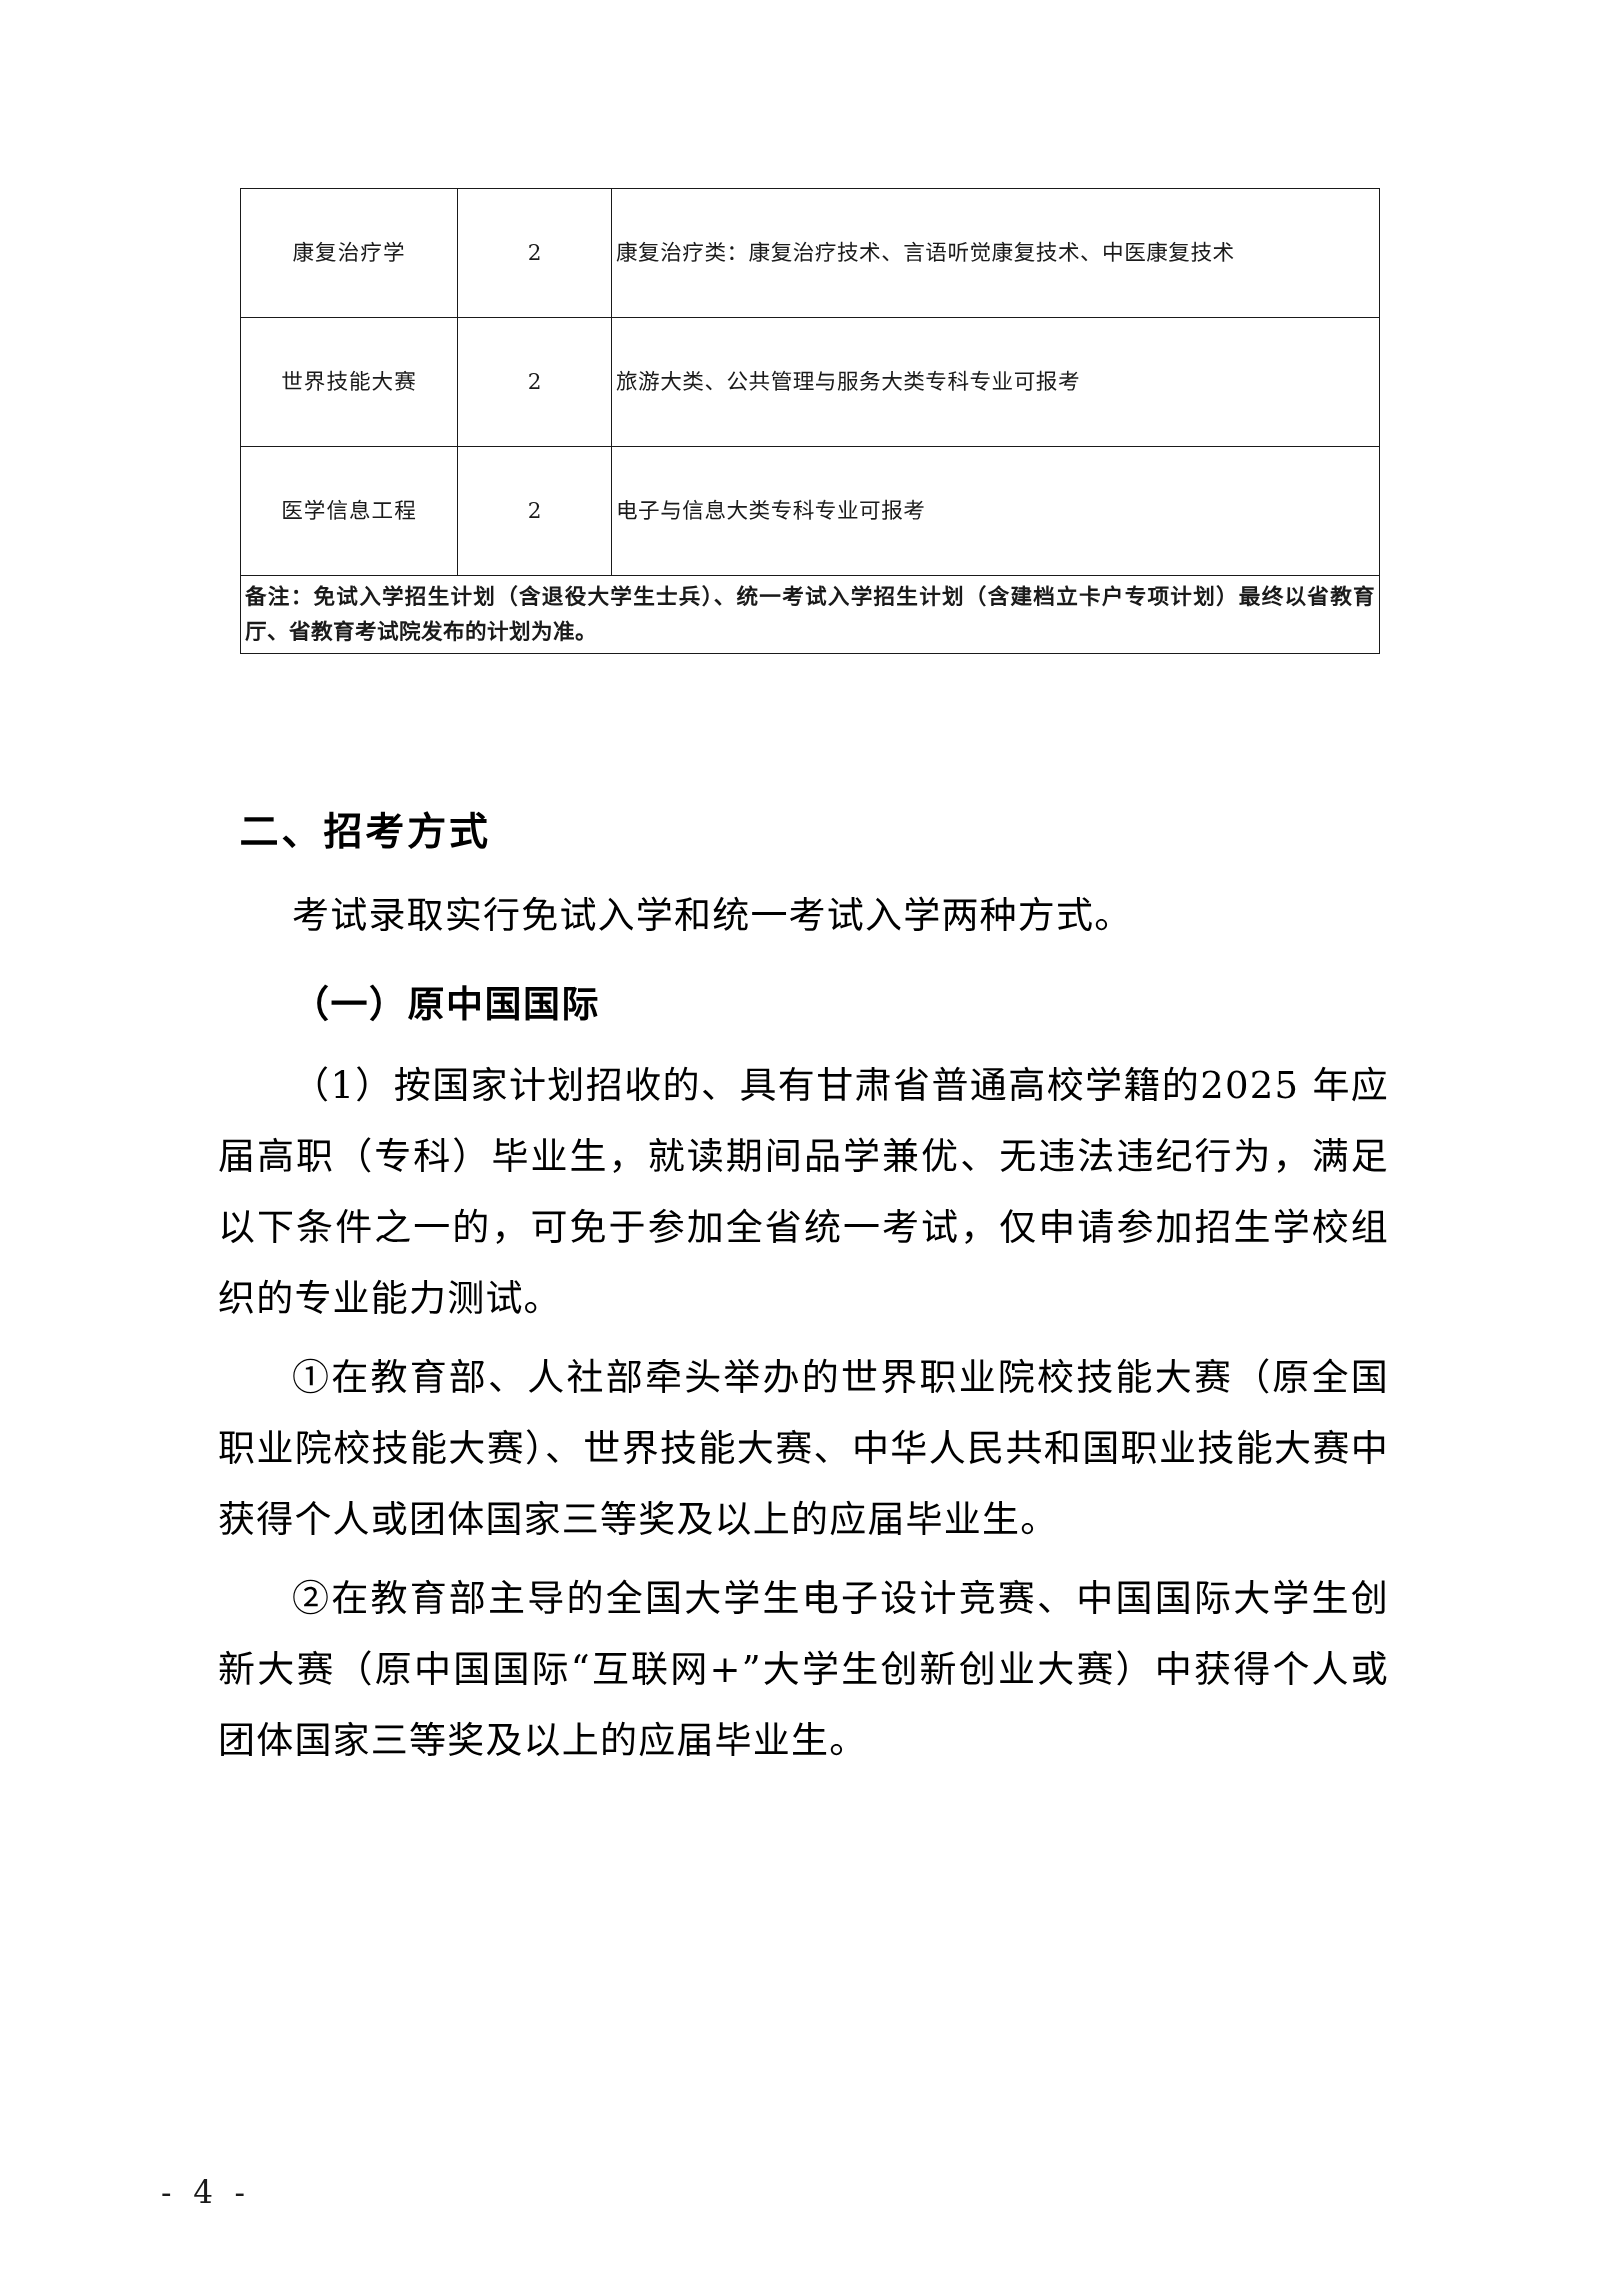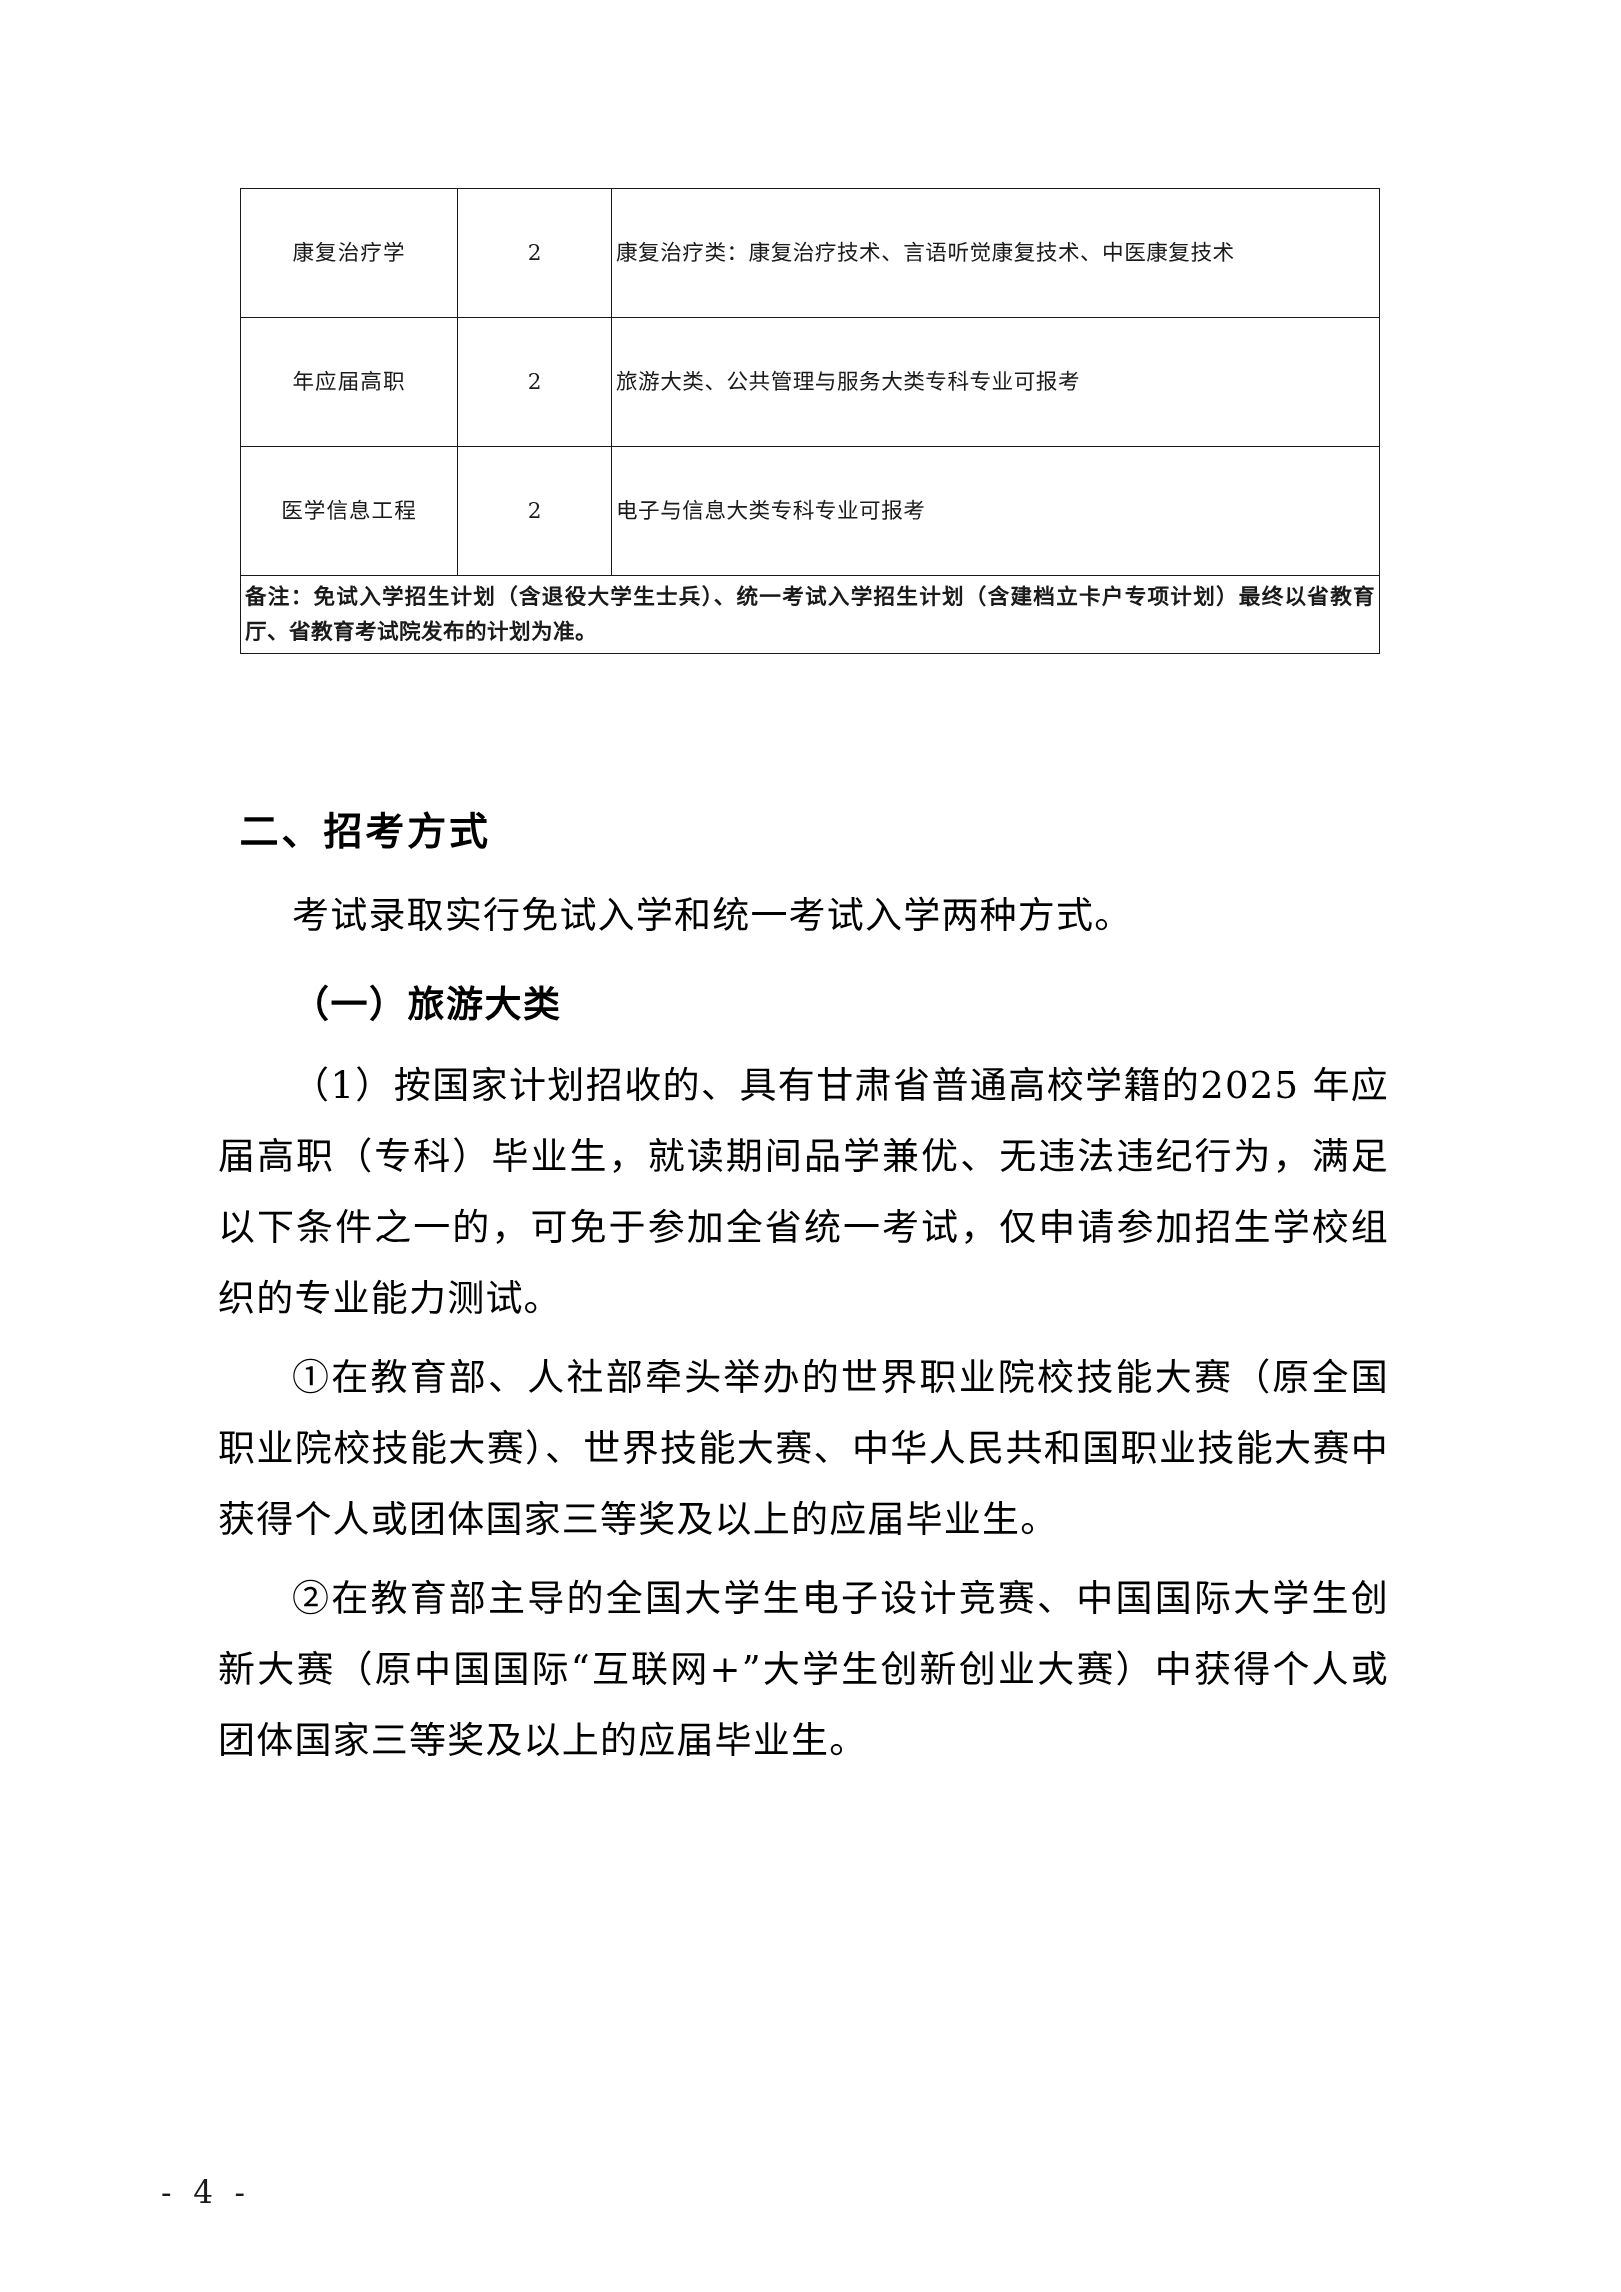--- a/index.html
+++ b/index.html
@@ -136,21 +136,21 @@
 
   <div class="plan-table-wrap">
     <table class="plan-table">
       <tbody>
         <tr class="plan-row">
           <td class="col-major">康复治疗学</td>
           <td class="col-count">2</td>
           <td class="col-scope">康复治疗类：康复治疗技术、言语听觉康复技术、中医康复技术</td>
         </tr>
         <tr class="plan-row">
-          <td class="col-major">年应届高职</td>
+          <td class="col-major">世界技能大赛</td>
           <td class="col-count">2</td>
           <td class="col-scope">旅游大类、公共管理与服务大类专科专业可报考</td>
         </tr>
         <tr class="plan-row">
           <td class="col-major">医学信息工程</td>
           <td class="col-count">2</td>
           <td class="col-scope">电子与信息大类专科专业可报考</td>
         </tr>
         <tr>
           <td class="note-cell" colspan="3">备注：免试入学招生计划（含退役大学生士兵）、统一考试入学招生计划（含建档立卡户专项计划）最终以省教育厅、省教育考试院发布的计划为准。</td>
@@ -158,21 +158,21 @@
       </tbody>
     </table>
   </div>
 
   <div class="content">
 
     <h2 class="h-section">二、招考方式</h2>
 
     <p class="para indent">考试录取实行免试入学和统一考试入学两种方式。</p>
 
-    <h3 class="h-sub">（一）旅游大类</h3>
+    <h3 class="h-sub">（一）原中国国际</h3>
 
 
     <p class="para indent">（1）按国家计划招收的、具有甘肃省普通高校学籍的2025 年应届高职（专科）毕业生，就读期间品学兼优、无违法违纪行为，满足以下条件之一的，可免于参加全省统一考试，仅申请参加招生学校组织的专业能力测试。</p>
 
     <p class="para indent">①在教育部、人社部牵头举办的世界职业院校技能大赛（原全国职业院校技能大赛）、世界技能大赛、中华人民共和国职业技能大赛中获得个人或团体国家三等奖及以上的应届毕业生。</p>
 
     <p class="para indent">②在教育部主导的全国大学生电子设计竞赛、中国国际大学生创新大赛（原中国国际“互联网+”大学生创新创业大赛）中获得个人或团体国家三等奖及以上的应届毕业生。</p>
 
   </div>
 

